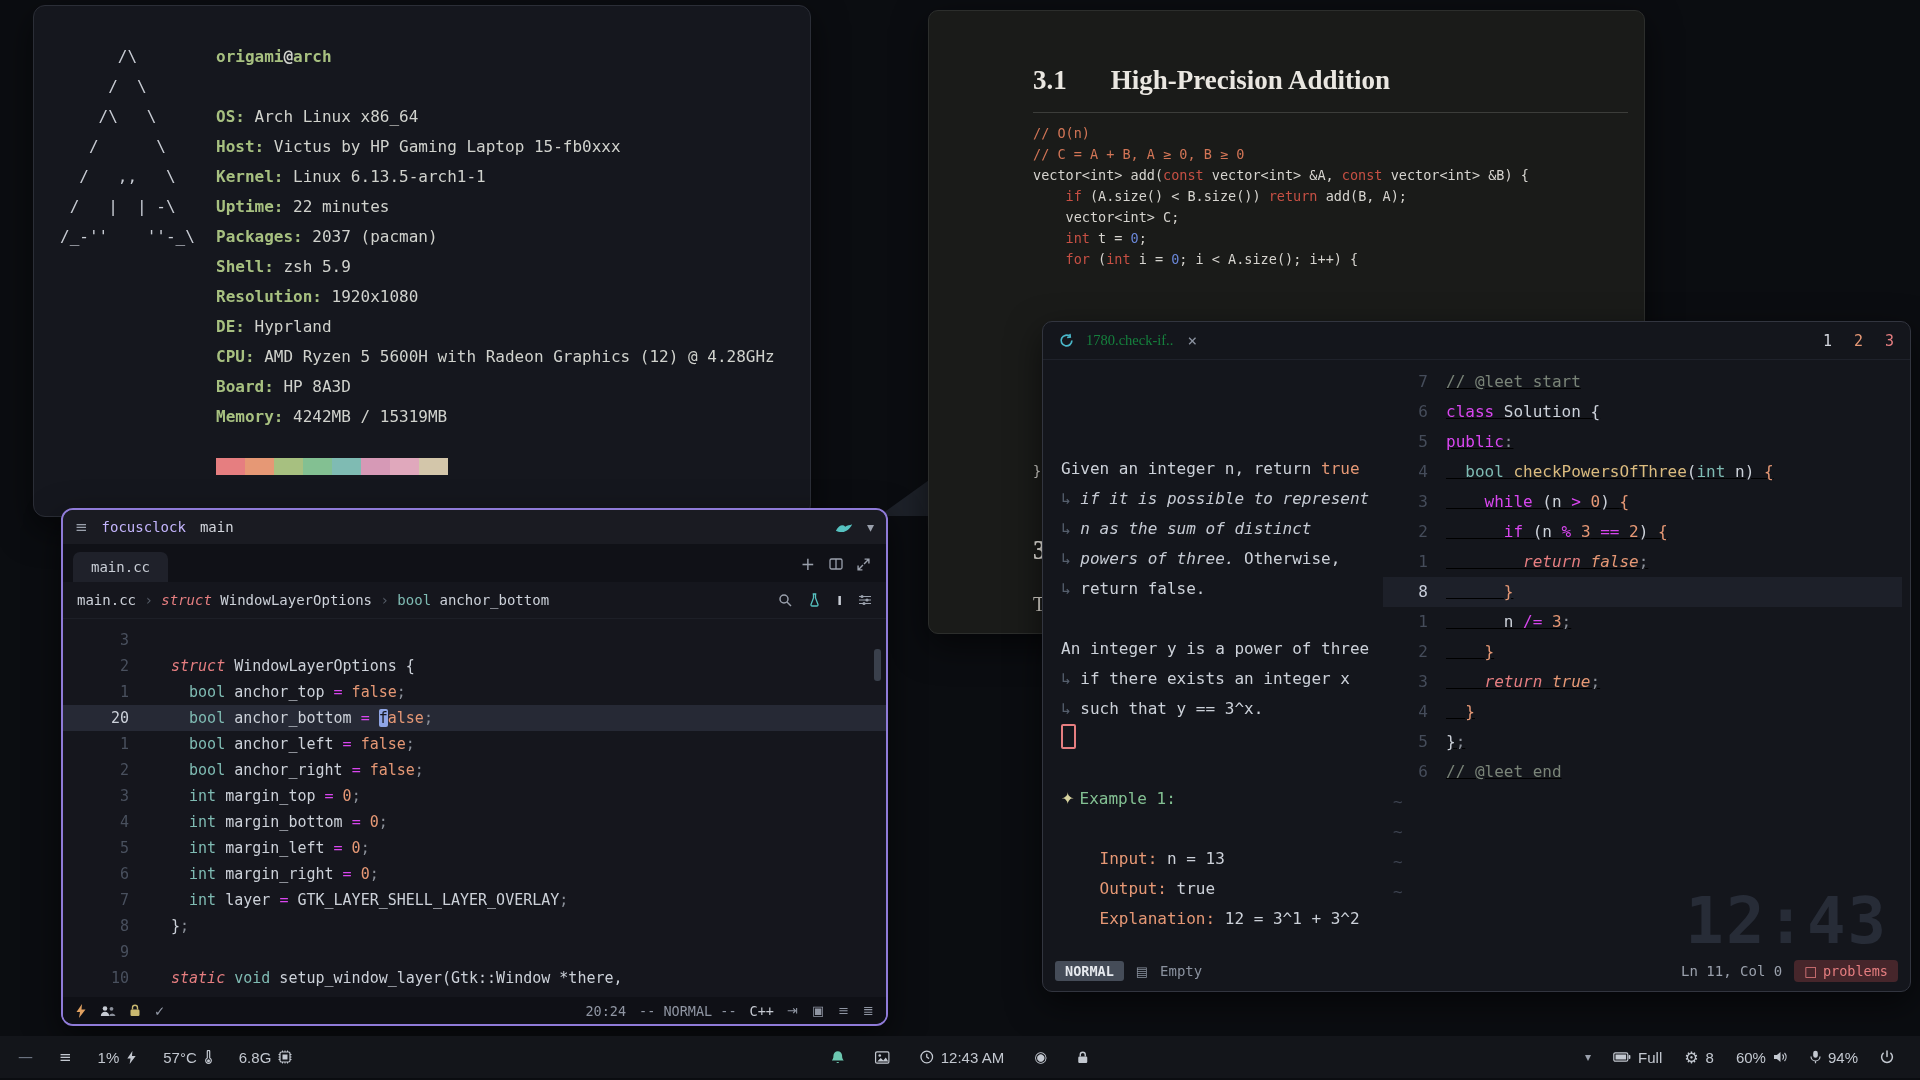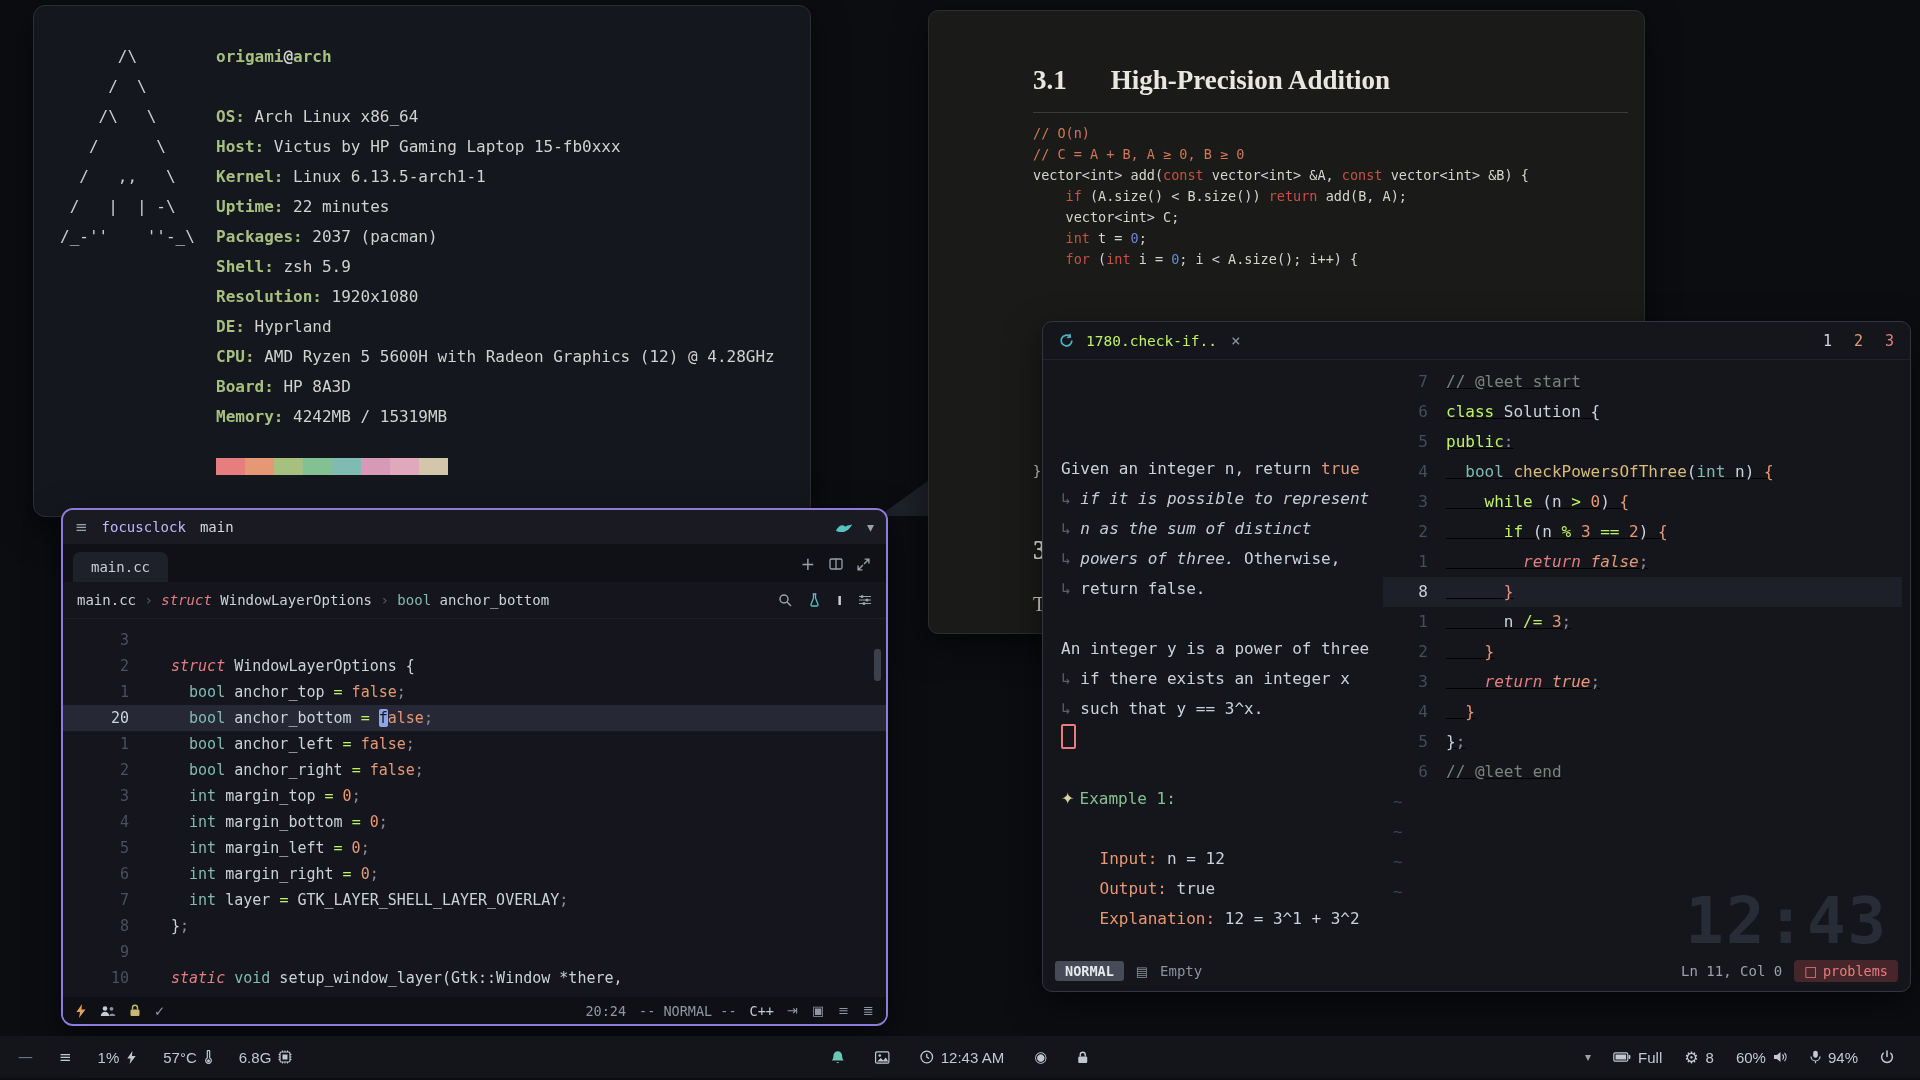--- a/index.html
+++ b/index.html
@@ -59,21 +59,21 @@
   .editor .crow.cur{background:#262935;}
   .editor .crow.cur .gut{color:#ccd1da;}
   .vscroll{position:absolute;right:5px;top:30px;width:7px;height:32px;background:#3a404c;border-radius:3px;}
   .statusline{height:27px;background:#0f1016;display:flex;align-items:center;padding:0 12px;gap:13px;font-size:13.5px;color:#8f95a2;flex:0 0 auto;}
   .statusline .lang{color:#c6cad2;}
   .st-icons{display:flex;gap:14px;color:#8f95a2;font-size:13px;}
 
   
   .lc{left:1042px;top:321px;width:869px;height:671px;background:#14161c;border:1px solid #32353f;border-radius:10px;z-index:4;overflow:hidden;}
   .lc-titlebar{height:37px;display:flex;align-items:center;padding:0 16px;gap:8px;font-size:14.5px;border-bottom:1px solid #1f222b;}
-  .lc-title{color:#bef264;margin-left:4px;}
+  .lc-title{color:#15803d;margin-left:4px;font-family:Liberation Serif, serif;}
   .lc-close{color:#8a919e;margin-left:6px;font-size:16px;}
   .lc-marks{display:flex;gap:22px;font-size:15px;}
   .mark1{color:#d3d6dd;} .mark2{color:#e69875;} .mark3{color:#e67e80;}
   .lc-desc{position:absolute;left:0;top:37px;width:340px;bottom:40px;padding:95px 0 0 18px;overflow:hidden;}
   .lc-desc .cl{height:30px;line-height:30px;font-size:16px;white-space:pre;}
   .lc-code{position:absolute;left:340px;top:37px;right:8px;bottom:40px;padding-top:8px;overflow:hidden;}
   .lc .crow{display:flex;height:30px;line-height:30px;font-size:16px;}
   .lc .gut{flex:0 0 45px;text-align:right;color:#454c5a;}
   .lc .ctext{white-space:pre;padding-left:18px;text-decoration:underline;}
   .lc .crow.cur{background:#1d2029;}
@@ -81,21 +81,21 @@
   .lc .crow.tail .gut{text-align:left;padding-left:10px;color:#3d4350;}
   .lc-clock{position:absolute;right:22px;top:562px;font-size:64px;font-weight:800;letter-spacing:2px;color:#272c37;z-index:1;}
   .lc-status{position:absolute;left:0;right:0;bottom:4px;height:32px;display:flex;align-items:center;padding:0 12px;gap:12px;font-size:14px;color:#8a919e;}
   .mode-chip{background:#454c58;color:#e6e9ee;font-weight:bold;padding:2px 10px;border-radius:3px;font-size:13.5px;}
   .fileicon{font-size:13px;}
   .pos{color:#9aa0ac;}
   .prob-chip{background:#46262b;color:#e67e80;padding:3px 10px;border-radius:4px;display:flex;align-items:center;gap:6px;font-size:13.5px;}
 
   
   .tk-fg{color:#ccd1d9;} .tk-dim{color:#8b9099;}
-  .tk-red{color:#bef264;} .tk-red-i{color:#e67e80;font-style:italic;}
+  .tk-red{color:#d946ef;} .tk-red-i{color:#e67e80;font-style:italic;}
   .tk-teal{color:#7fbbb3;} .tk-yellow{color:#dbbc7f;}
   .tk-orange{color:#e69875;} .tk-orange-i{color:#e69875;font-style:italic;}
   .tk-comment{color:#7a8478;}
   .tk-cursor{background:#8fa5e5;color:#15161d;border-radius:2px;}
   .tk-wrap{color:#56606e;}
   .tk-ital{color:#c6cbd4;font-style:italic;}
   .tk-sep{color:#565d68;}
   .tk-bulb{color:#d8d4a0;font-family:"DejaVu Sans",sans-serif;}
   .tk-tealtext{color:#83c092;}
   .tk-hollow{display:inline-block;width:11px;height:21px;border:2px solid #e67e80;border-radius:2px;vertical-align:-4px;}
@@ -353,21 +353,21 @@
         <div class="cl"><span class="tk-wrap">↳ </span><span class="tk-ital">powers of three.</span><span class="tk-fg"> Otherwise,</span></div>
         <div class="cl"><span class="tk-wrap">↳ </span><span class="tk-fg">return false.</span></div>
         <div class="cl">&nbsp;</div>
         <div class="cl"><span class="tk-fg">An integer y is a power of three</span></div>
         <div class="cl"><span class="tk-wrap">↳ </span><span class="tk-fg">if there exists an integer x</span></div>
         <div class="cl"><span class="tk-wrap">↳ </span><span class="tk-fg">such that y == 3^x.</span></div>
         <div class="cl"><span class="tk-hollow"></span></div>
         <div class="cl">&nbsp;</div>
         <div class="cl"><span class="tk-bulb">✦ </span><span class="tk-tealtext">Example 1:</span></div>
         <div class="cl">&nbsp;</div>
-        <div class="cl"><span class="tk-fg">    </span><span class="tk-orange">Input:</span><span class="tk-fg"> n = 12</span></div>
+        <div class="cl"><span class="tk-fg">    </span><span class="tk-orange">Input:</span><span class="tk-fg"> n = 13</span></div>
         <div class="cl"><span class="tk-fg">    </span><span class="tk-orange">Output:</span><span class="tk-fg"> true</span></div>
         <div class="cl"><span class="tk-fg">    </span><span class="tk-orange">Explanation:</span><span class="tk-fg"> 12 = 3^1 + 3^2</span></div>
       </div>
     <div class="lc-code">
       <div>
           <div class="crow">
             <span class="gut">7</span>
             <span class="ctext"><span class="tk-comment">// @leet start</span></span>
           </div>
           <div class="crow">

